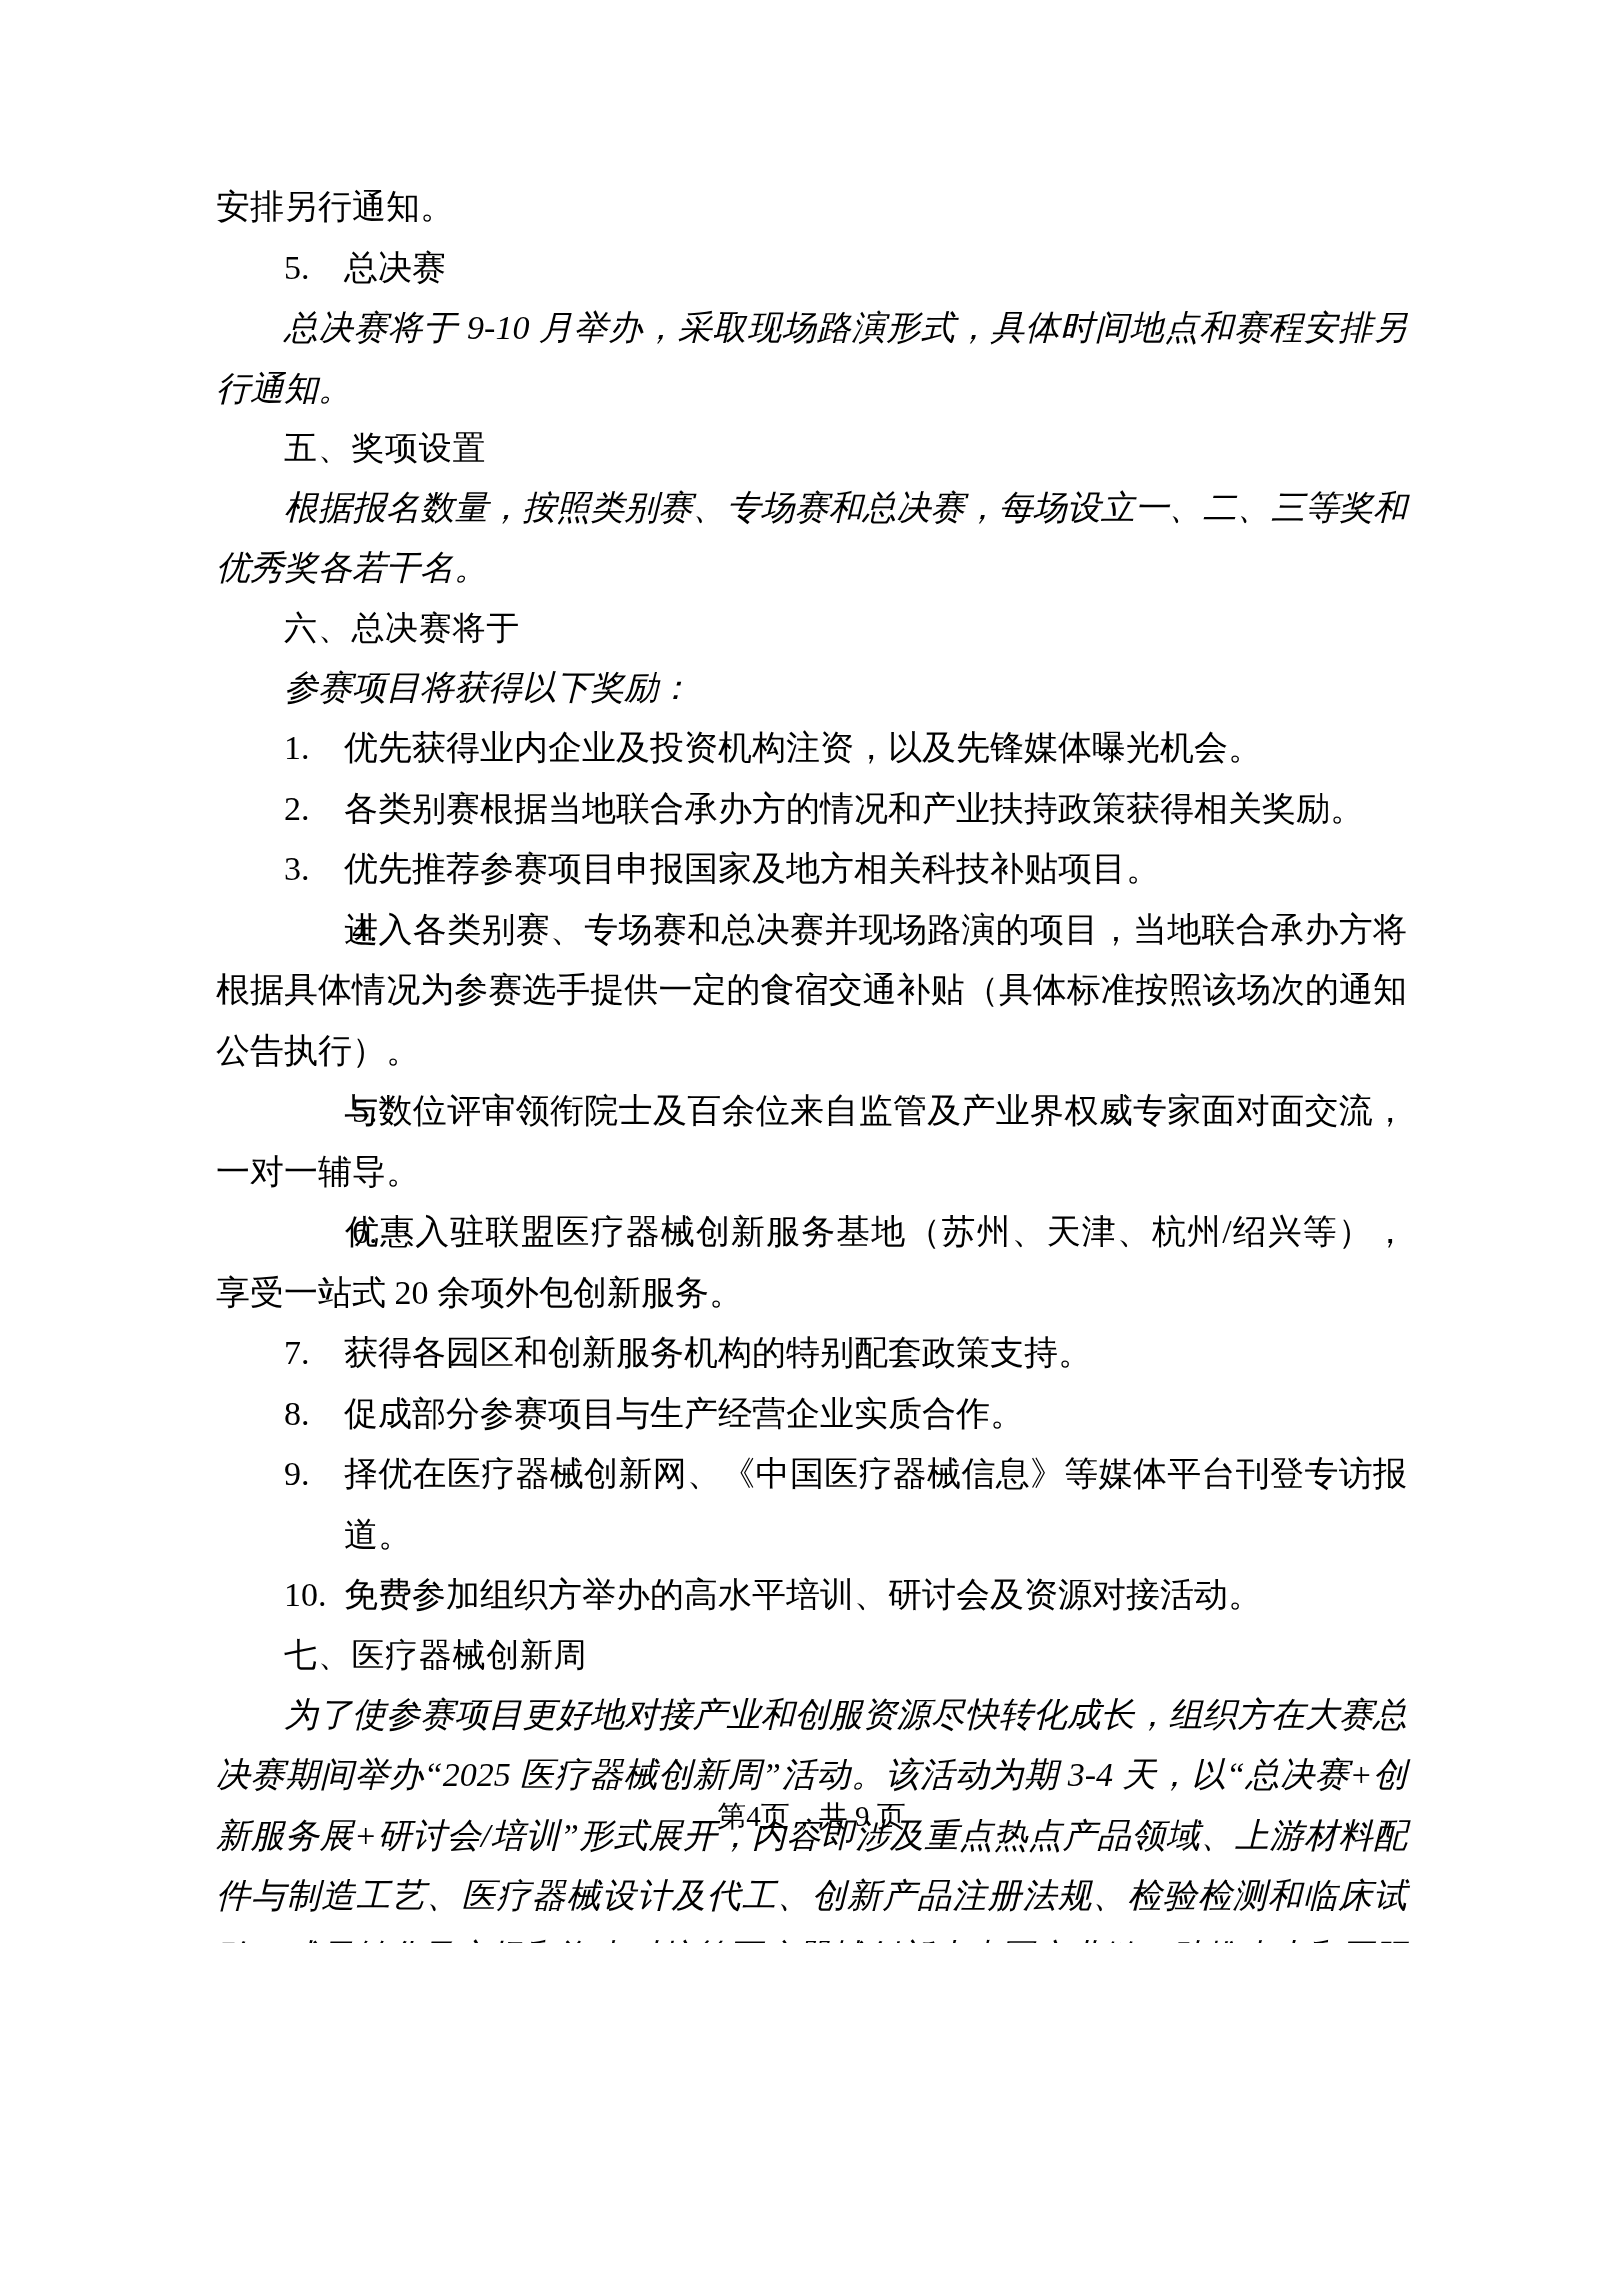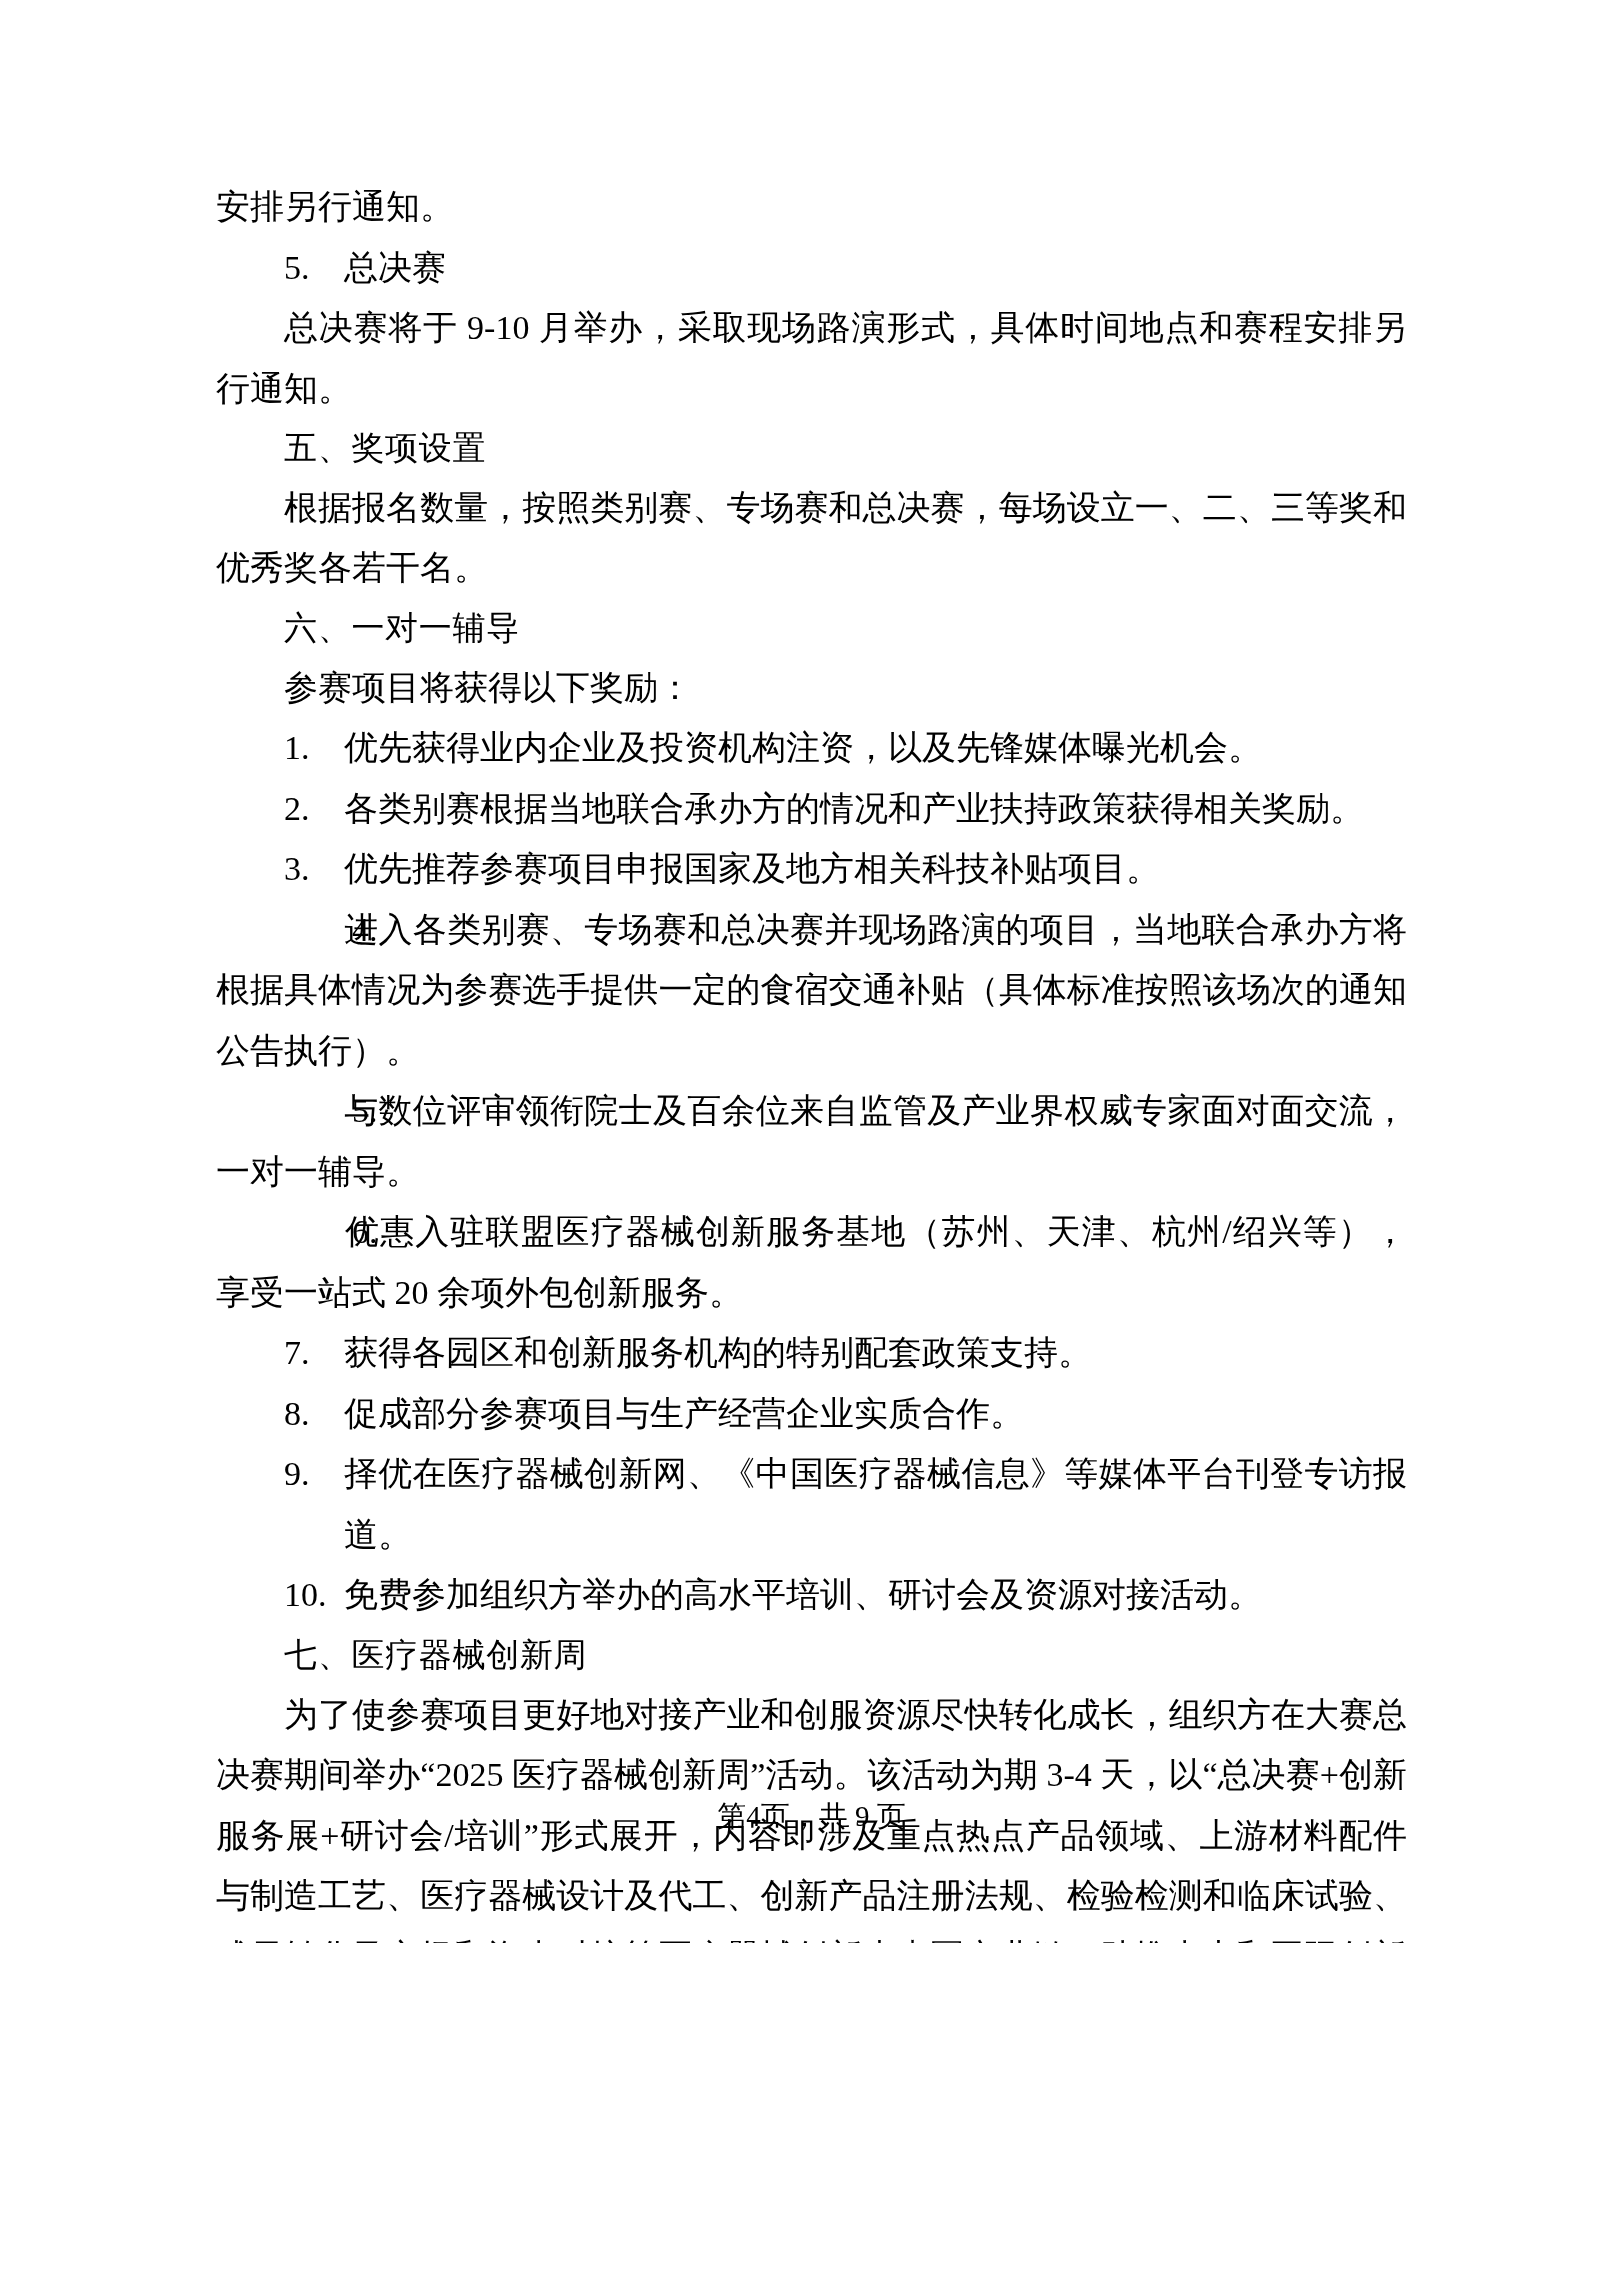--- a/index.html
+++ b/index.html
@@ -21,20 +21,21 @@
   }
   .doc-body {
     font-size: 34px;
     line-height: 1.78;
     text-align: justify;
     text-justify: inter-ideograph;
   }
   .para {
     margin: 0 0 0 0;
     text-indent: 68px;
+    font-style: italic;
   }
   .para-noindent {
     margin: 0;
     text-indent: 0;
   }
   .heading {
     margin: 0;
     text-indent: 68px;
     font-family: "DejaVu Sans", "Liberation Sans", sans-serif;
     font-weight: normal;
@@ -92,21 +93,21 @@
       <span class="num">5.</span>
       <span class="num-text">总决赛</span>
     </div>
 
     <p class="para">总决赛将于 9-10 月举办，采取现场路演形式，具体时间地点和赛程安排另行通知。</p>
 
     <p class="heading">五、奖项设置</p>
 
     <p class="para">根据报名数量，按照类别赛、专场赛和总决赛，每场设立一、二、三等奖和优秀奖各若干名。</p>
 
-    <p class="heading">六、一对一辅导</p>
+    <p class="heading">六、总决赛将于</p>
 
     <p class="para">参赛项目将获得以下奖励：</p>
 
     <div class="num-item">
       <span class="num">1.</span>
       <span class="num-text">优先获得业内企业及投资机构注资，以及先锋媒体曝光机会。</span>
     </div>
 
     <div class="num-item">
       <span class="num">2.</span>

